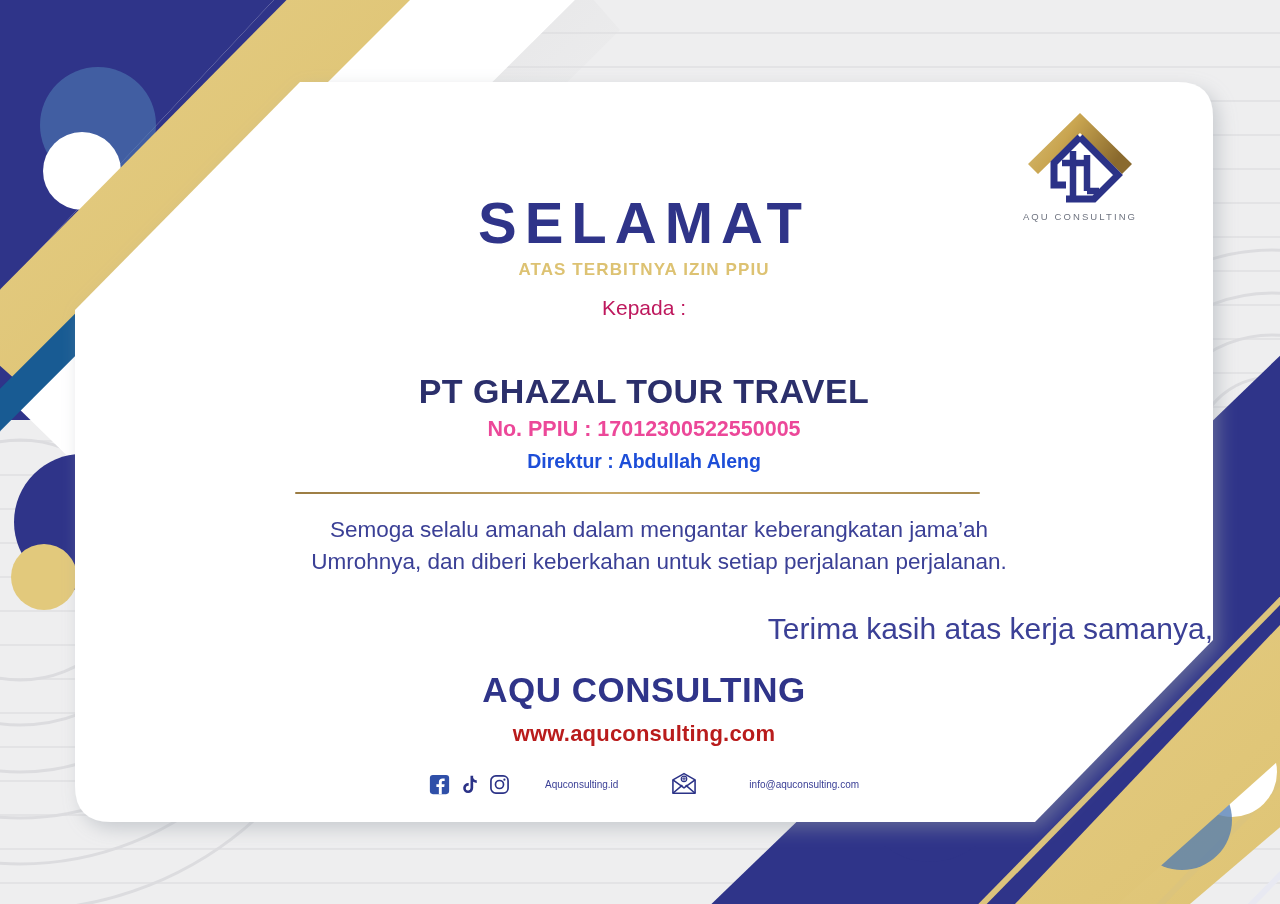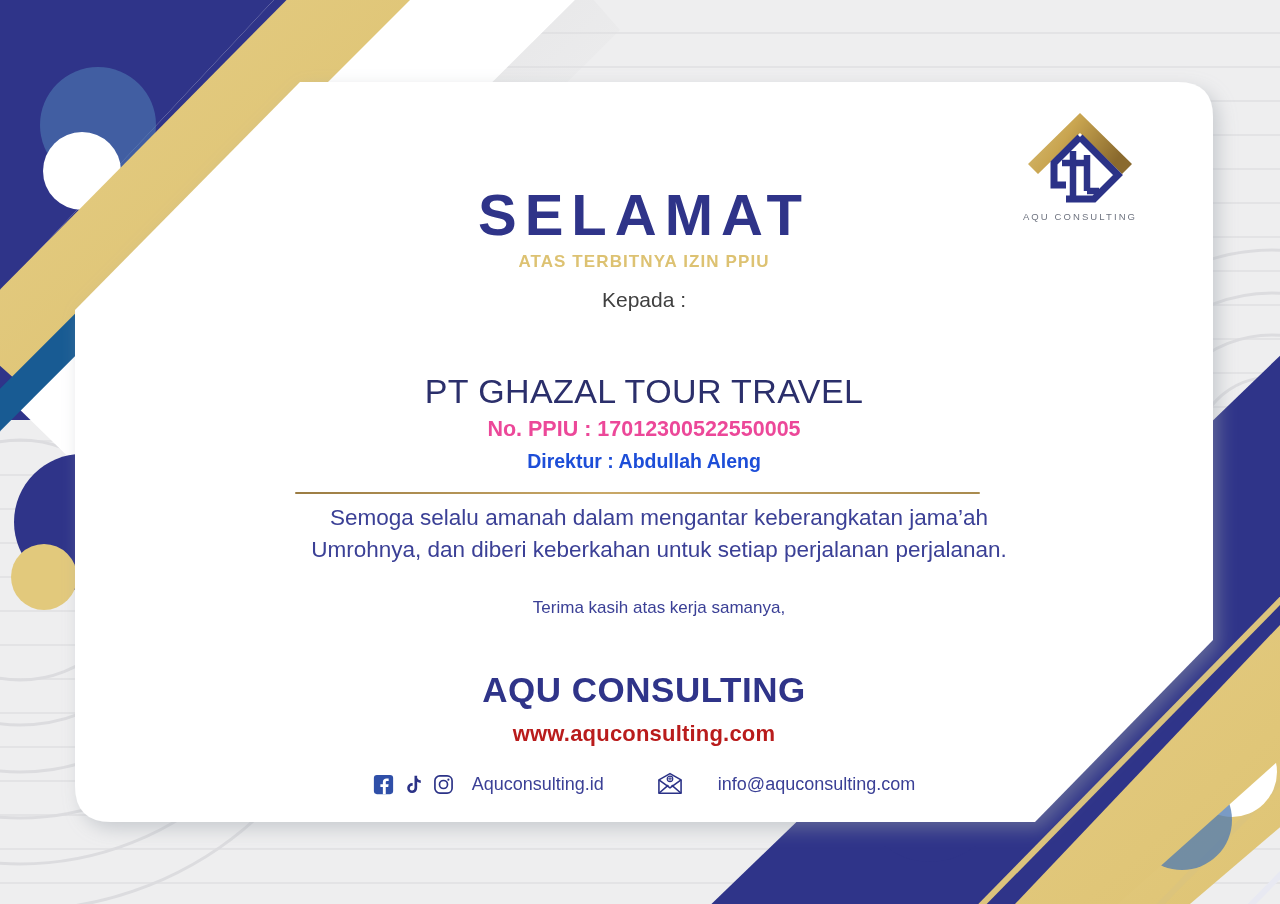--- a/index.html
+++ b/index.html
@@ -32,46 +32,46 @@
   .logo-mark { width:118px; height:100px; display:block; margin:0 auto; }
   .logo-text {
     font-size:9.5px;
     letter-spacing:2.1px;
     color:#6f7480;
     font-weight:400;
     margin-top:4px;
     white-space:nowrap;
   }
 
-  .headline-block { position:absolute; left:0; top:104px; width:100%; text-align:center; }
+  .headline-block { position:absolute; left:0; top:112px; width:100%; text-align:center; }
   .selamat {
     font-size:58px;
     font-weight:800;
     letter-spacing:8px;
     color:#2f3489;
     line-height:1;
   }
   .subhead {
     font-size:17px;
     font-weight:700;
     letter-spacing:1.1px;
     color:#ddc272;
     margin-top:8px;
   }
   .kepada {
     font-size:21px;
-    color:#404040;
+    color:#be185d;
     font-weight:400;
     margin-top:16px;
   }
 
   .recipient-block { position:absolute; left:0; top:290px; width:100%; text-align:center; }
   .rec-name {
     font-size:34px;
-    font-weight:400;
+    font-weight:700;
     color:#2b2f6b;
     letter-spacing:0.4px;
     line-height:1.15;
   }
   .rec-ppiu {
     font-size:21.5px;
     font-weight:800;
     color:#ec4899;
     margin-top:6px;
   }
@@ -83,33 +83,34 @@
   }
 
   .divider {
     position:absolute;
     left:220px; top:410px;
     width:685px; height:2px;
     background:linear-gradient(90deg,#9b7c43,#c9a867 45%,#a98b4f);
     border-radius:2px;
   }
 
-  .body-block { position:absolute; left:0; top:420px; width:100%; text-align:center;padding-left:30px; }
+  .body-block { position:absolute; left:0; top:432px; width:100%; text-align:center;padding-left:30px; }
   .body-p {
     font-size:22.5px;
     color:#3b4096;
     line-height:1.42;
     font-weight:400;
   }
   .body-thanks {
-    font-size:17px;
+    font-size:30px;
     color:#3b4096;
     line-height:1.42;
     font-weight:400;
     margin-top:30px;
+    text-align:right;
   }
 
   .brand-block { position:absolute; left:0; top:588px; width:100%; text-align:center; }
   .brand-name {
     font-size:35px;
     font-weight:800;
     color:#2f3489;
     letter-spacing:0.5px;
   }
   .brand-site {
@@ -126,24 +127,24 @@
     width:100%;
     display:flex;
     justify-content:center;
     align-items:center;
     gap:0px;
   }
   .social-group { display:flex; align-items:center; gap:9px; }
   .social-group.email { margin-left:52px; gap:25px; }
   .soc-icon { width:21px; height:21px; display:block; }
   .soc-label {
-    font-size:18px;
+    font-size:10px;
     color:#3b4096;
     font-weight:400;
-    margin-left:9px;
+    margin-left:26px;
     white-space:nowrap;
   }
   .mail-icon { width:28px; height:24px; display:block; }
 </style>
 </head>
 <body>
 
 <div id="stage">
 
   <svg id="bgsvg" viewBox="0 0 1280 904">

